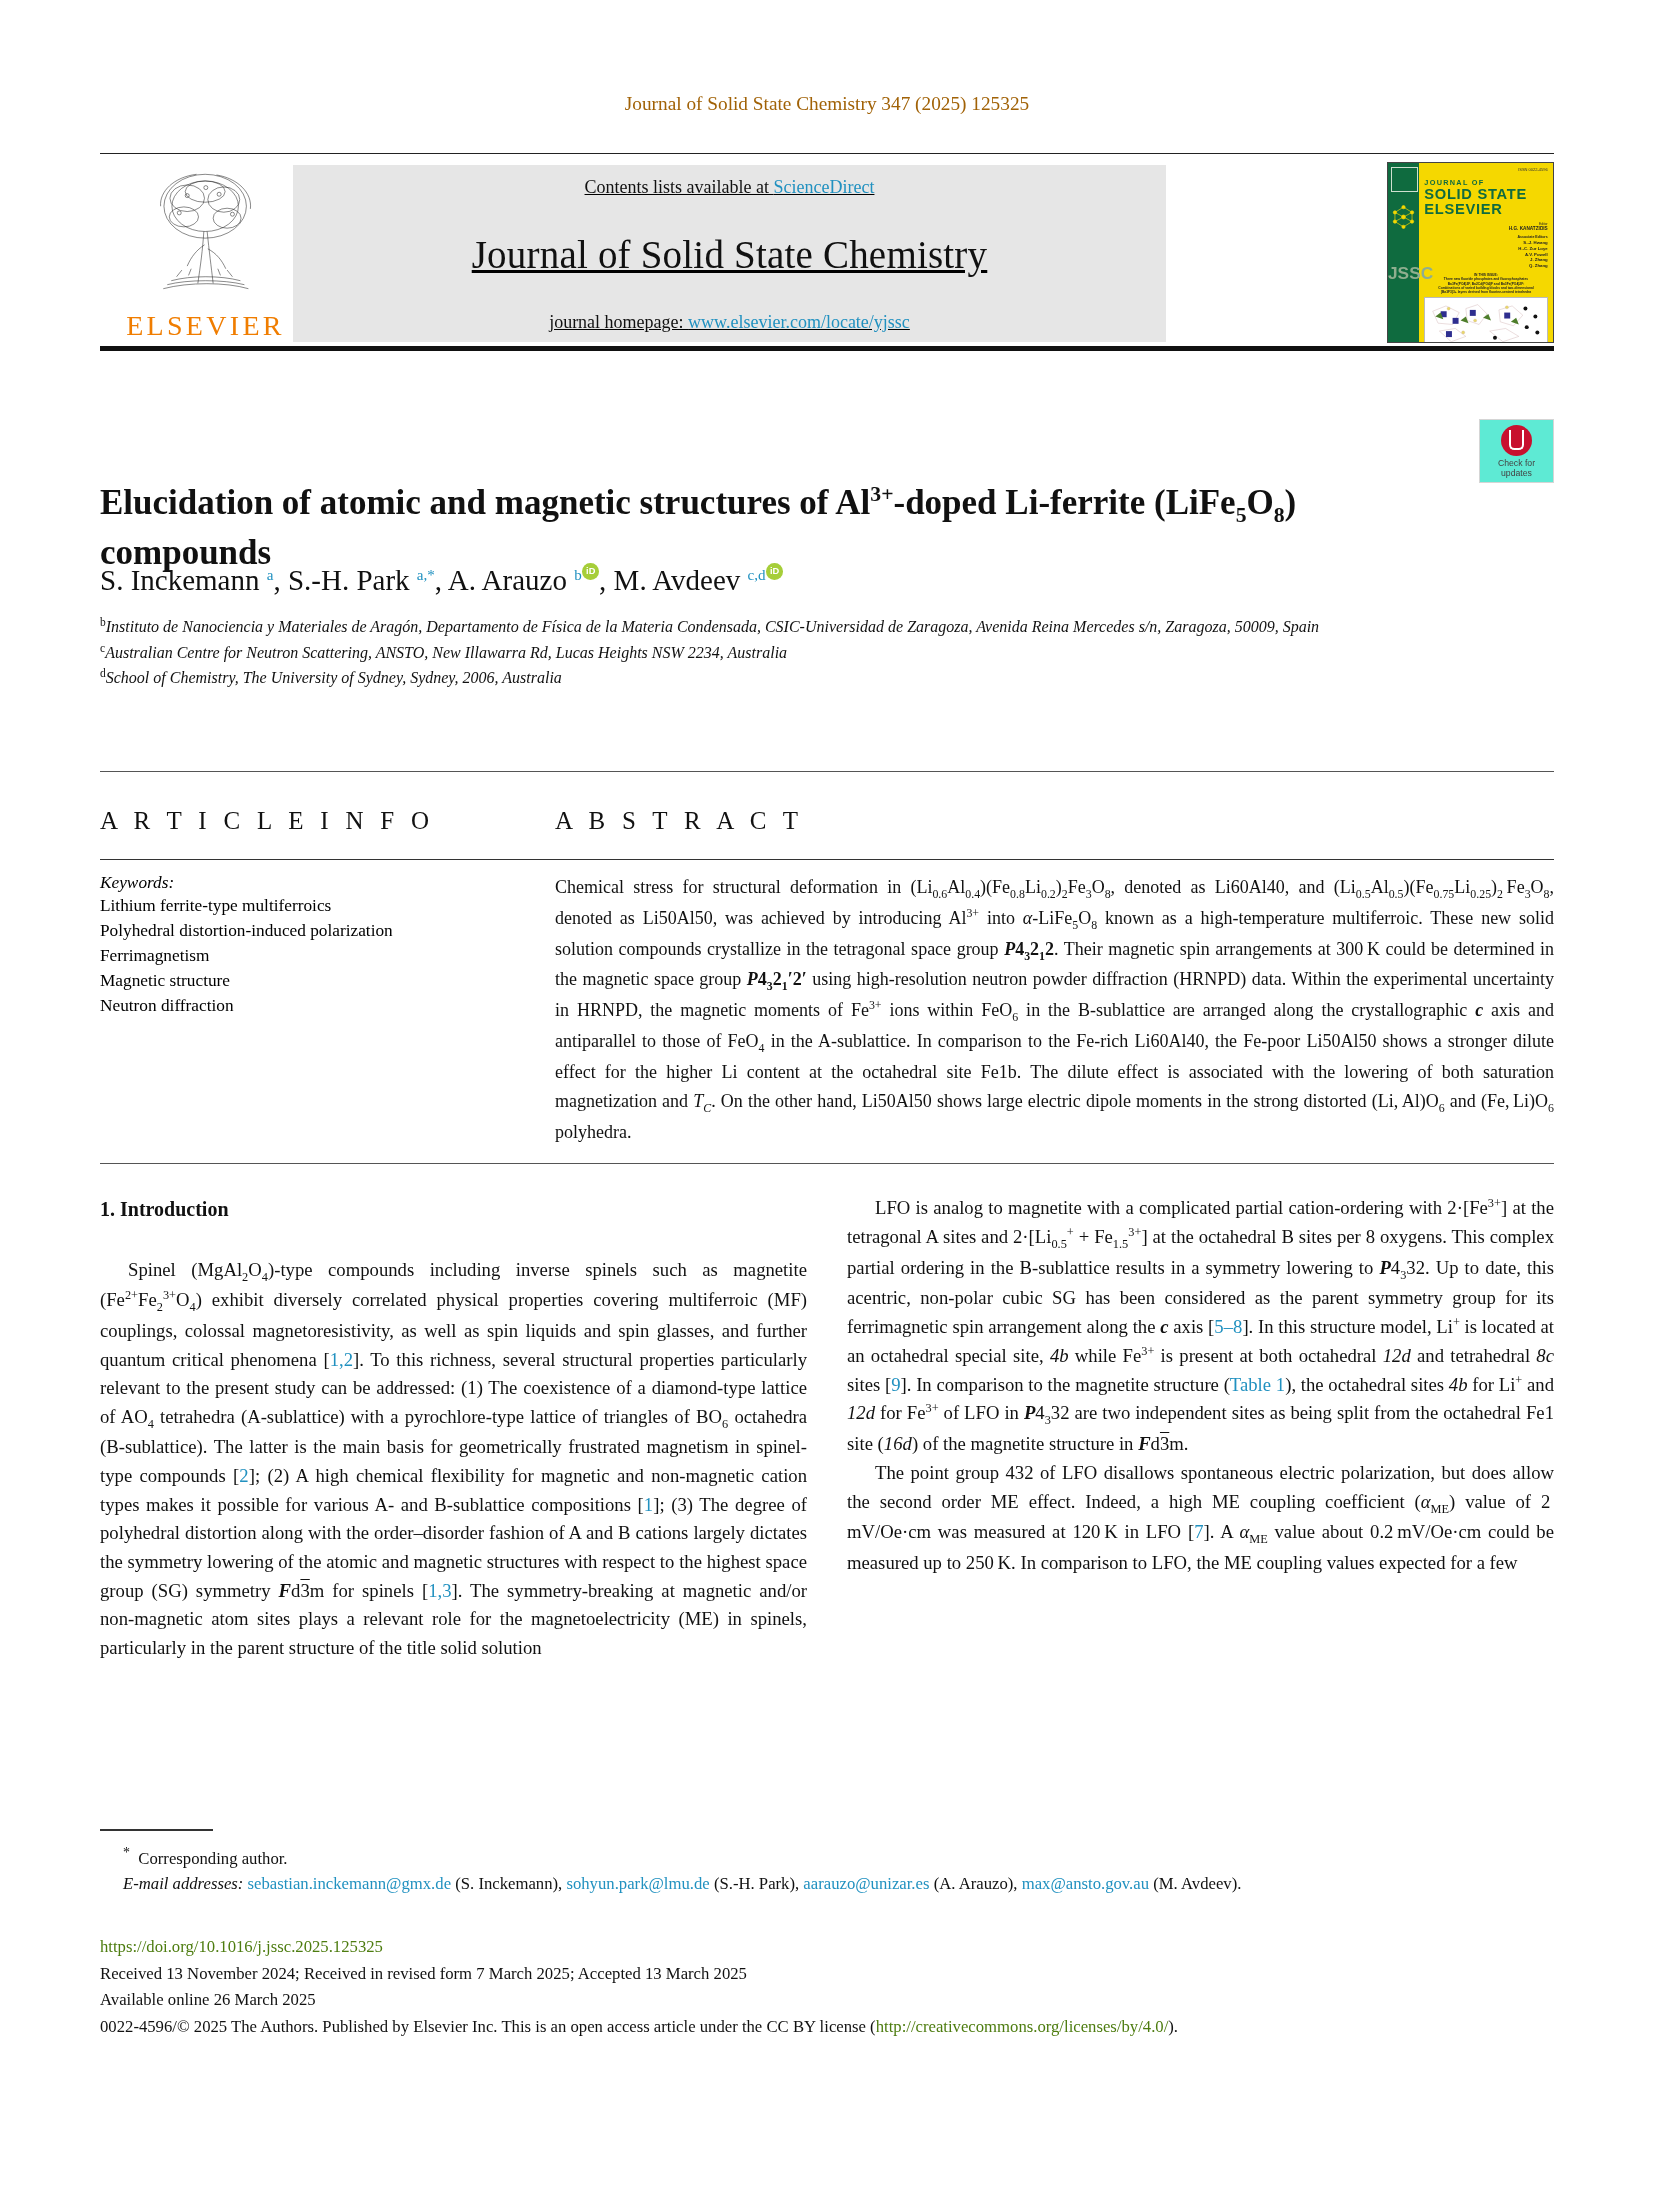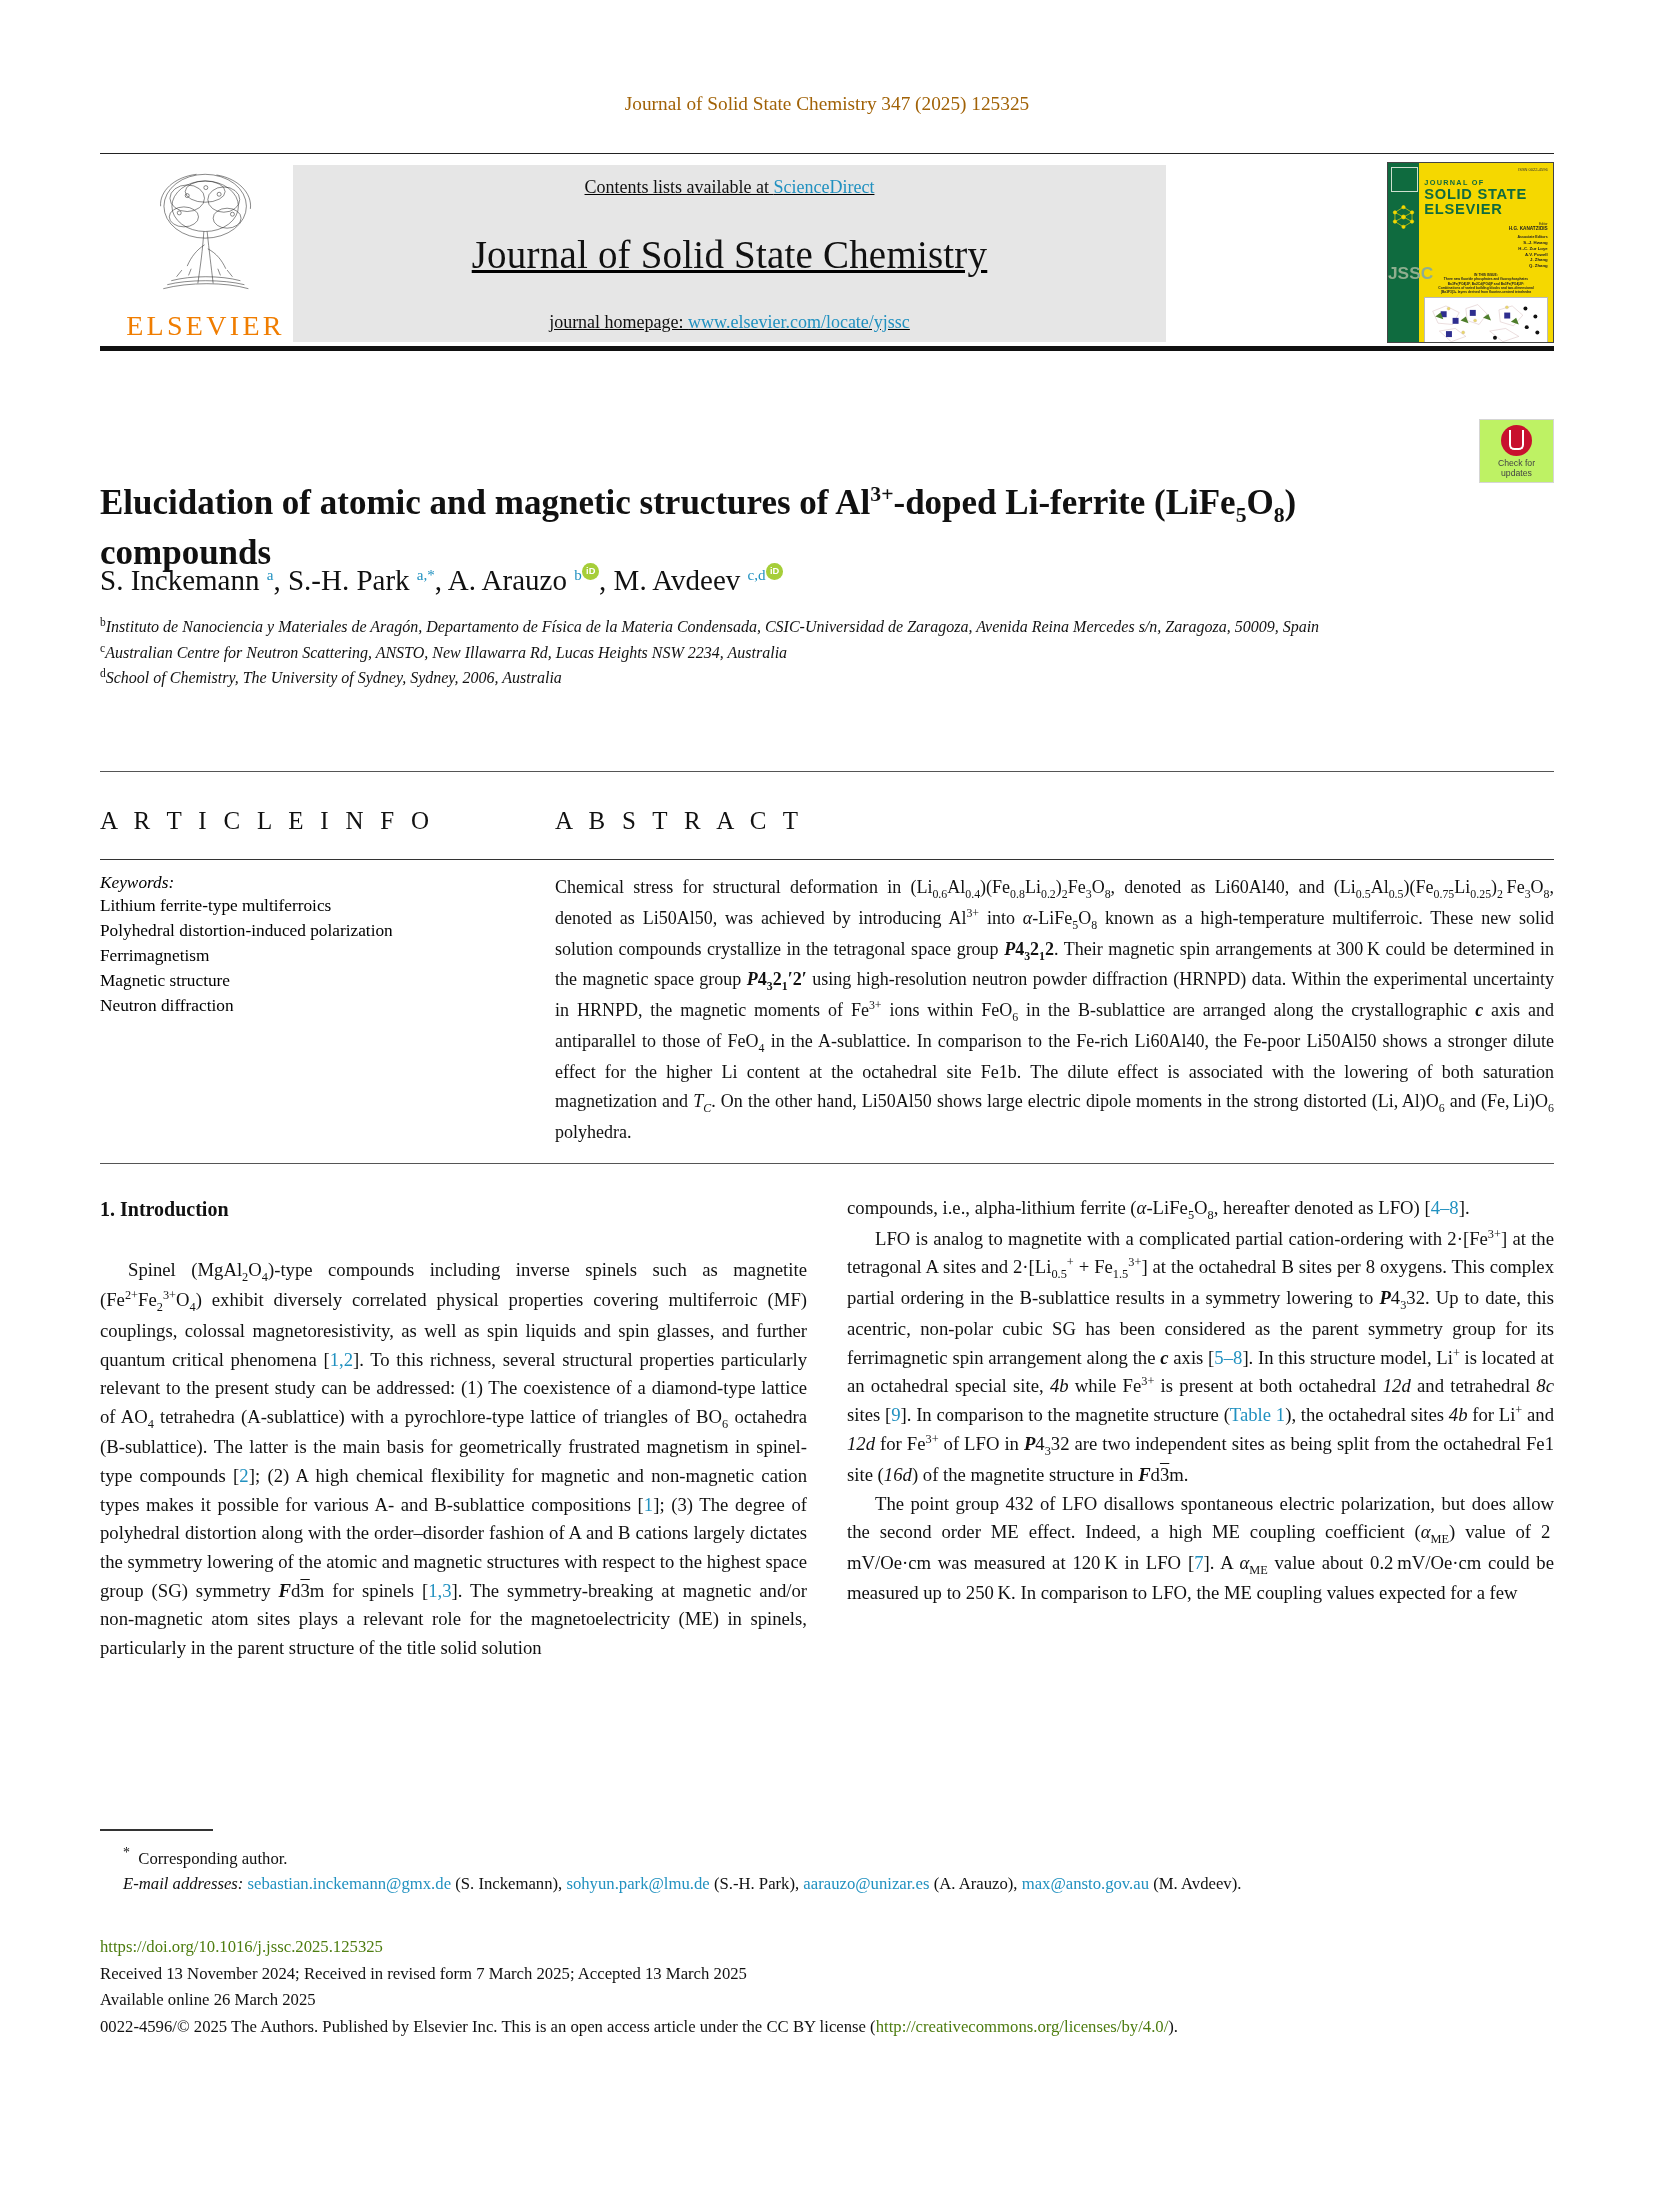--- a/index.html
+++ b/index.html
@@ -70,21 +70,21 @@
   .cv-j2{font-size:14.7px;letter-spacing:0.7px;line-height:1.05;}
   .cv-ed{font-family:"Liberation Sans",sans-serif;font-size:4.7px;color:#222;text-align:right;margin-top:4px;font-weight:bold;}
   .cv-ed small{font-weight:normal;font-size:3.3px;}
   .cv-assoc{font-family:"Liberation Sans",sans-serif;font-size:4.3px;color:#222;text-align:right;margin-top:2.7px;line-height:1.35;font-weight:bold;}
   .cv-inissue{font-family:"Liberation Sans",sans-serif;font-size:3.3px;color:#222;text-align:center;margin-top:4px;line-height:1.3;font-weight:bold;}
   .cv-fig{margin-top:2.7px;height:49px;background:#fff;border:0.7px solid #bbb;position:relative;overflow:hidden;}
 
   
   .crossmark{
     position:absolute; right:100px; top:419px; width:75px; height:64px;
-    border:0.7px solid #d5d5d5; background:#bef264; box-sizing:border-box;
+    border:0.7px solid #d5d5d5; background:#5eead4; box-sizing:border-box;
     display:flex;flex-direction:column;align-items:center;justify-content:center;
   }
   .cm-circle{width:31px;height:31px;border-radius:50%;background:#c8102e;display:flex;align-items:center;justify-content:center;}
   .cm-inner{width:10.7px;height:17.3px;border:2px solid #fff;border-top:none;border-radius:0 0 5.3px 5.3px;}
   .cm-label{font-family:"Liberation Sans",sans-serif;font-size:8.7px;color:#444;text-align:center;line-height:1.15;margin-top:2px;}
 
   
   .title{
     position:absolute; left:100px; top:457px; width:1214px;
     font-size:35px; line-height:1.32; color:#111;
@@ -346,21 +346,20 @@
 
   <div class="col left">
     <h2>1.  Introduction</h2>
     <div>
         <p>Spinel (MgAl<sub>2</sub>O<sub>4</sub>)-type compounds including inverse spinels such as magnetite (Fe<sup>2+</sup>Fe<sub>2</sub><sup>3+</sup>O<sub>4</sub>) exhibit diversely correlated physical properties covering multiferroic (MF) couplings, colossal magnetoresistivity, as well as spin liquids and spin glasses, and further quantum critical phenomena [<a class="ref" href="#">1,2</a>]. To this richness, several structural properties particularly relevant to the present study can be addressed: (1) The coexistence of a diamond-type lattice of AO<sub>4</sub> tetrahedra (A-sublattice) with a pyrochlore-type lattice of triangles of BO<sub>6</sub> octahedra (B-sublattice). The latter is the main basis for geometrically frustrated magnetism in spinel-type compounds [<a class="ref" href="#">2</a>]; (2) A high chemical flexibility for magnetic and non-magnetic cation types makes it possible for various A- and B-sublattice compositions [<a class="ref" href="#">1</a>]; (3) The degree of polyhedral distortion along with the order–disorder fashion of A and B cations largely dictates the symmetry lowering of the atomic and magnetic structures with respect to the highest space group (SG) symmetry <b><i>F</i></b>d<span class="ovl">3</span>m for spinels [<a class="ref" href="#">1,3</a>]. The symmetry-breaking at magnetic and/or non-magnetic atom sites plays a relevant role for the magnetoelectricity (ME) in spinels, particularly in the parent structure of the title solid solution</p>
       </div>
   </div>
 
   <div class="col right">
     <div>
-        <p style="text-indent: 0px;">compounds, i.e., alpha-lithium ferrite (<i>α</i>-LiFe<sub>5</sub>O<sub>8</sub>, hereafter denoted as LFO) [<a class="ref" href="#">4–8</a>].</p>
         <p>LFO is analog to magnetite with a complicated partial cation-ordering with 2·[Fe<sup>3+</sup>] at the tetragonal A sites and 2·[Li<sub>0.5</sub><sup>+</sup> + Fe<sub>1.5</sub><sup>3+</sup>] at the octahedral B sites per 8 oxygens. This complex partial ordering in the B-sublattice results in a symmetry lowering to <b><i>P</i></b>4<sub>3</sub>32. Up to date, this acentric, non-polar cubic SG has been considered as the parent symmetry group for its ferrimagnetic spin arrangement along the <b><i>c</i></b> axis [<a class="ref" href="#">5–8</a>]. In this structure model, Li<sup>+</sup> is located at an octahedral special site, <i>4b</i> while Fe<sup>3+</sup> is present at both octahedral <i>12d</i> and tetrahedral <i>8c</i> sites [<a class="ref" href="#">9</a>]. In comparison to the magnetite structure (<a class="ref" href="#">Table 1</a>), the octahedral sites <i>4b</i> for Li<sup>+</sup> and <i>12d</i> for Fe<sup>3+</sup> of LFO in <b><i>P</i></b>4<sub>3</sub>32 are two independent sites as being split from the octahedral Fe1 site (<i>16d</i>) of the magnetite structure in <b><i>F</i></b>d<span class="ovl">3</span>m.</p>
         <p>The point group 432 of LFO disallows spontaneous electric polarization, but does allow the second order ME effect. Indeed, a high ME coupling coefficient (<i>α</i><sub>ME</sub>) value of 2 mV/Oe·cm was measured at 120 K in LFO [<a class="ref" href="#">7</a>]. A <i>α</i><sub>ME</sub> value about 0.2 mV/Oe·cm could be measured up to 250 K. In comparison to LFO, the ME coupling values expected for a few</p>
       </div>
   </div>
 
   <div class="fnrule"></div>
   <div class="footnote">
     <div class="ind">
       <sup>*</sup>
       &nbsp;<span>Corresponding author.</span>

